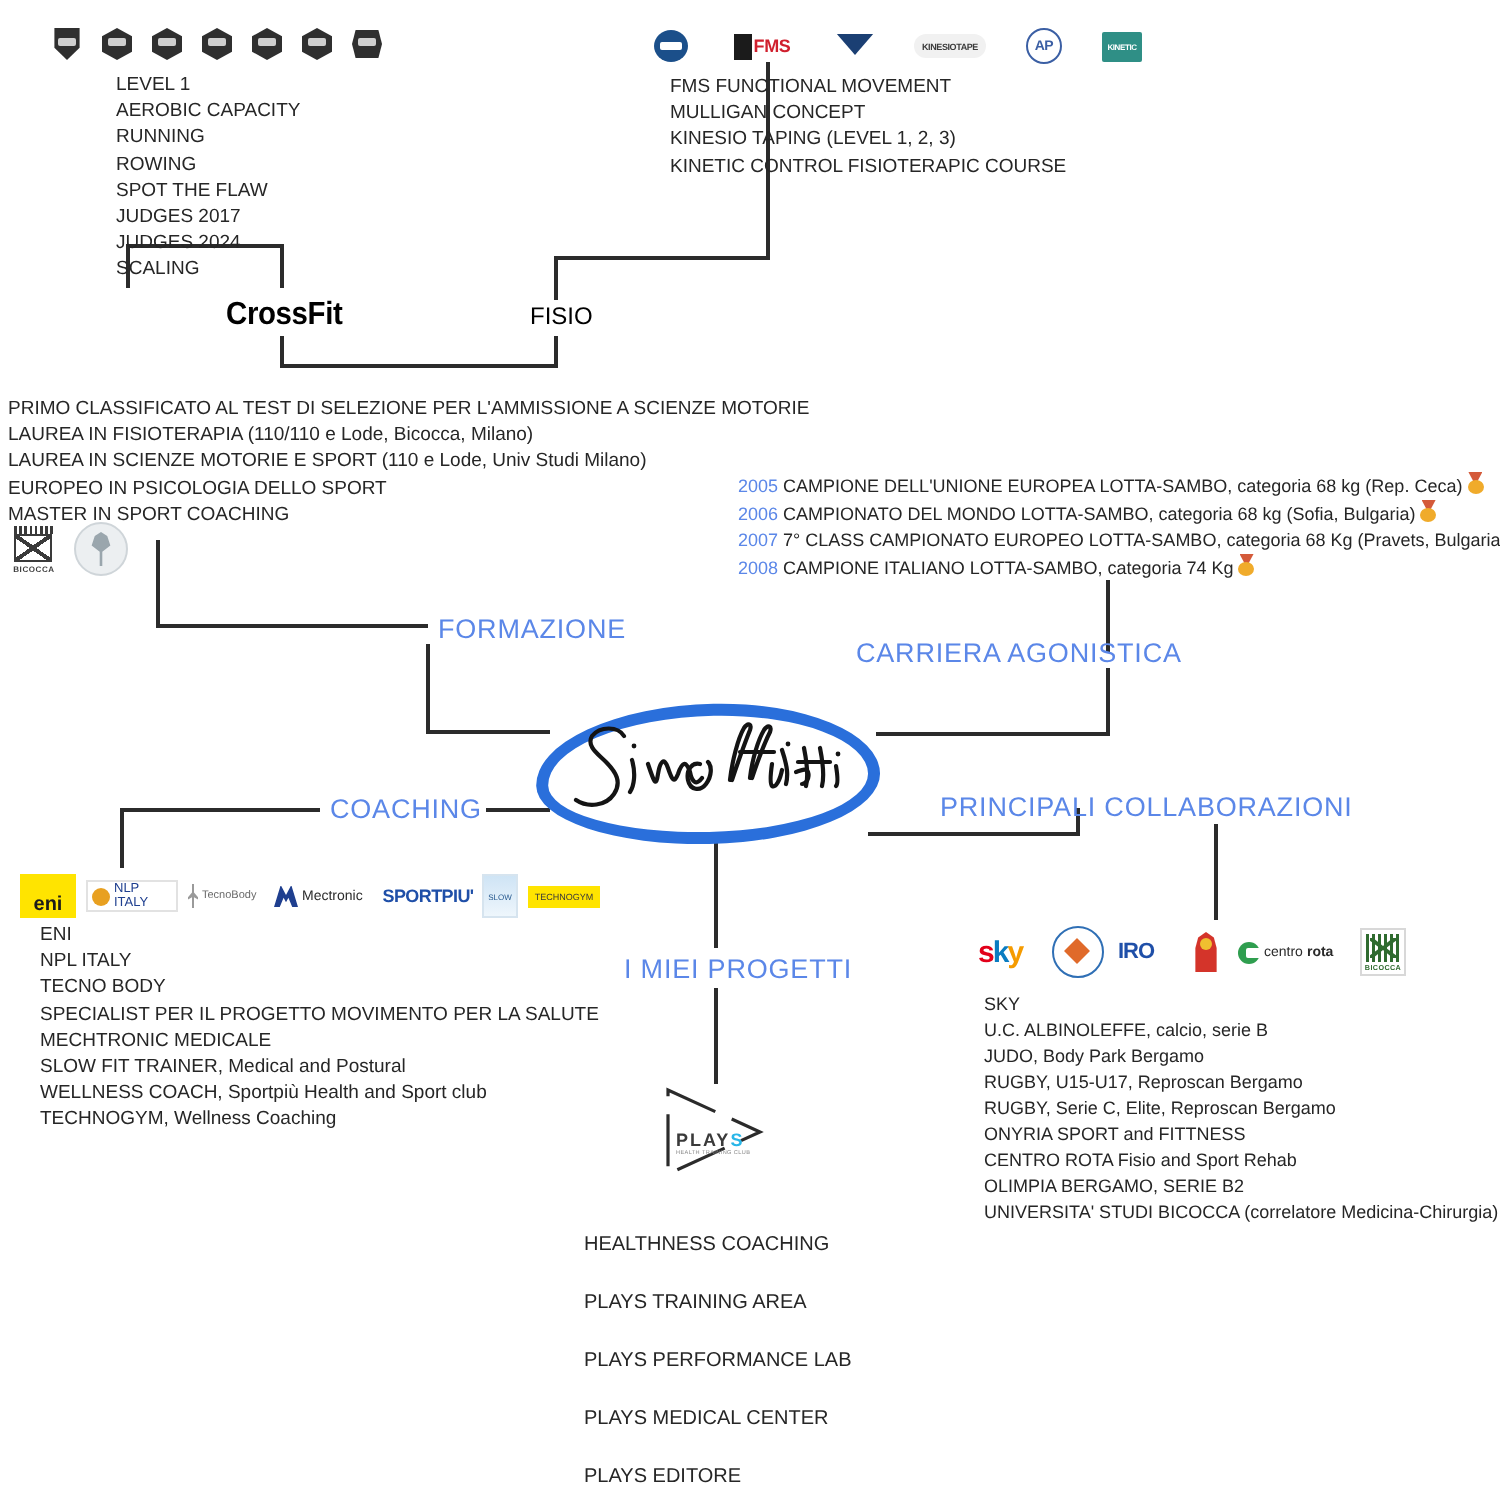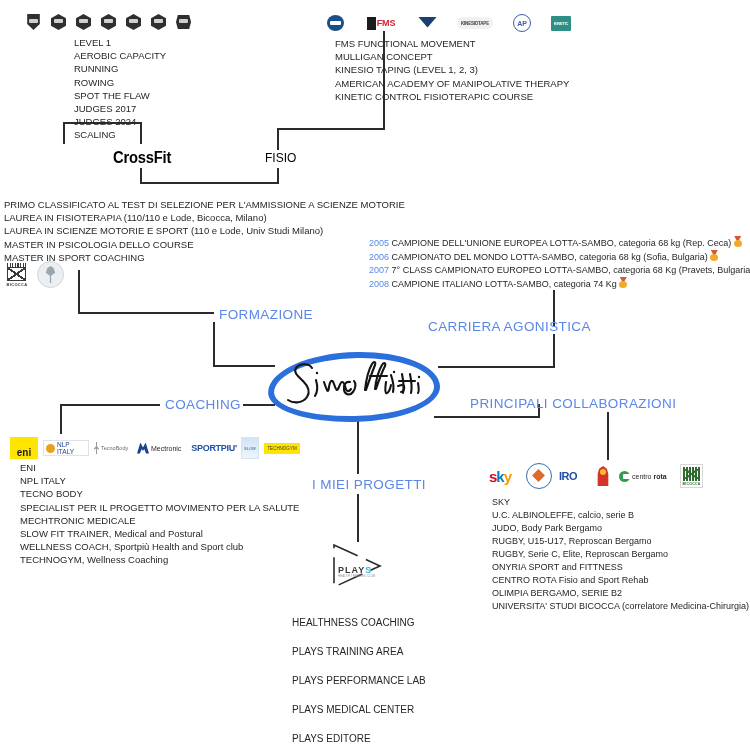--- a/index.html
+++ b/index.html
@@ -169,21 +169,21 @@
 
 <div class="abs badgerow" style="left:26px;top:14px;">
   <span class="hexb s1"></span>
   <span class="hexb"></span>
   <span class="hexb"></span>
   <span class="hexb"></span>
   <span class="hexb"></span>
   <span class="hexb"></span>
   <span class="hexb s7"></span>
 </div>
-<div class="abs" style="left:74px;top:36px;">
+<div class="abs" style="left:58px;top:36px;">
   <div class="txt">LEVEL 1</div>
   <div class="txt">AEROBIC CAPACITY</div>
   <div class="txt">RUNNING</div>
   <div class="txt">ROWING</div>
   <div class="txt">SPOT THE FLAW</div>
   <div class="txt">JUDGES 2017</div>
   <div class="txt">JUDGES 2024</div>
   <div class="txt">SCALING</div>
 </div>
 <div class="abs node-cf" style="left:113px;top:149px;">CrossFit</div>
@@ -193,30 +193,29 @@
   <span class="lg lg-fms"><span class="fmsbox"></span>FMS</span>
   <span class="lg-mull"></span>
   <span class="lg lg-kin">KINESIOTAPE</span>
   <span class="lg lg-circ">AP</span>
   <span class="lg lg-kc">KINETIC</span>
 </div>
 <div class="abs" style="left:335px;top:37px;">
   <div class="txt">FMS FUNCTIONAL MOVEMENT</div>
   <div class="txt">MULLIGAN CONCEPT</div>
   <div class="txt">KINESIO TAPING (LEVEL 1, 2, 3)</div>
-  <div class="txt">AMERICAN ACADEMY OF MANIPOLATIVE THERAPY</div>
   <div class="txt">KINETIC CONTROL FISIOTERAPIC COURSE</div>
 </div>
 <div class="abs node-black" style="left:265px;top:151px;">FISIO</div>
 
 <div class="abs" style="left:4px;top:198px;">
   <div class="txt">PRIMO CLASSIFICATO AL TEST DI SELEZIONE PER L'AMMISSIONE A SCIENZE MOTORIE</div>
   <div class="txt">LAUREA IN FISIOTERAPIA (110/110 e Lode, Bicocca, Milano)</div>
   <div class="txt">LAUREA IN SCIENZE MOTORIE E SPORT (110 e Lode, Univ Studi Milano)</div>
-  <div class="txt">MASTER IN PSICOLOGIA DELLO COURSE</div>
+  <div class="txt">EUROPEO IN PSICOLOGIA DELLO SPORT</div>
   <div class="txt">MASTER IN SPORT COACHING</div>
 </div>
 <div class="abs" style="left:5px;top:261px;display:flex;gap:8px;align-items:center;">
   <span class="un-bic">
     <span class="gr"></span>
       <span class="xm"></span>
       <span class="cap">BICOCCA</span>
   </span>
   <span class="un-mi"></span>
 </div>

